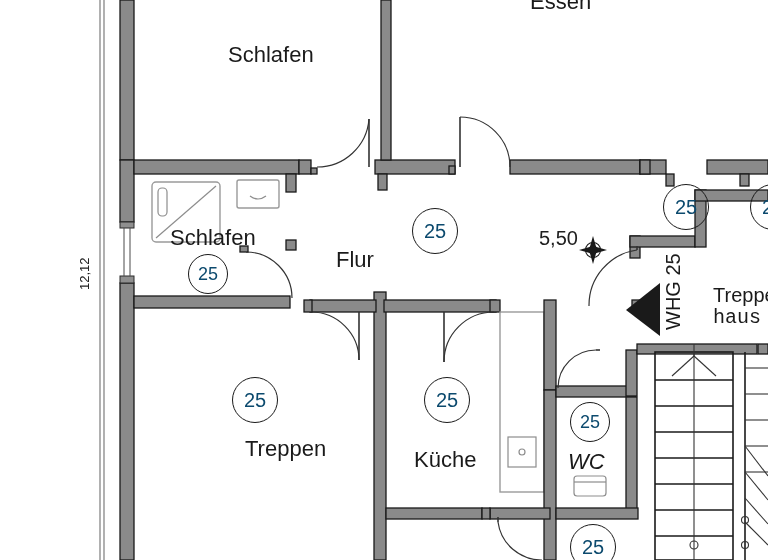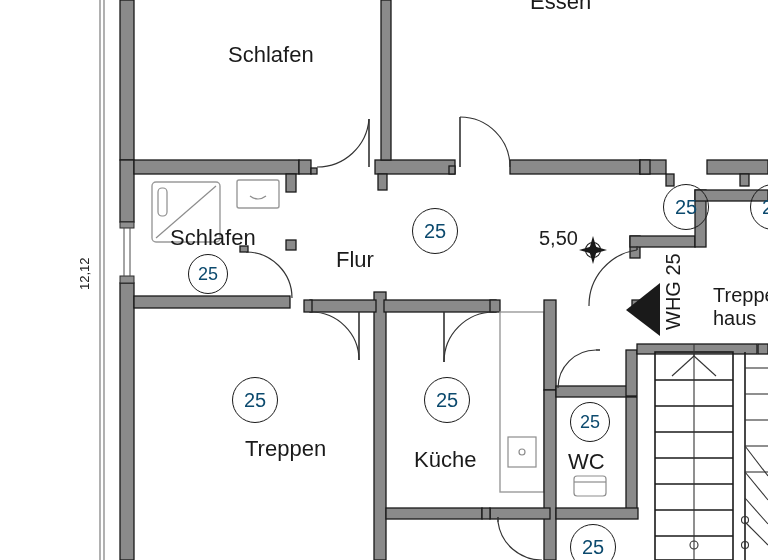--- a/index.html
+++ b/index.html
@@ -283,25 +283,25 @@
   <div class="roomlabel lbl-big" style="left:530px; top:-9px;">Essen</div>
 
   <div class="roomlabel lbl-big" style="left:170px; top:227px;">Schlafen</div>
 
   <div class="roomlabel lbl-big" style="left:336px; top:242px;margin-top:7px;">Flur</div>
 
   <div class="roomlabel lbl-big" style="left:245px; top:438px;">Treppen</div>
 
   <div class="roomlabel lbl-big" style="left:414px; top:438px;margin-top:11px;">Küche</div>
 
-  <div class="roomlabel lbl-big" style="left:568px; top:451px;">WC</div>
+  <div class="roomlabel lbl-big" style="left:568px; top:451px;font-style:italic;">WC</div>
 
   <div class="roomlabel lbl-med" style="left:713px; top:285px;">Treppen</div>
 
-  <div class="roomlabel lbl-med" style="left:713px; top:308px;">haus</div>
+  <div class="roomlabel lbl-med" style="left:713px; top:308px;font-family:Liberation Mono, monospace;">haus</div>
 
   <div class="roomlabel lbl-med rotated-cw" style="left:663px; top:330px;">WHG 25</div>
 
   <div class="roomlabel lbl-dim rotated-cw" style="left:78px; top:290px; font-size:13px;">12,12</div>
 
   <div class="roomlabel lbl-dim" style="left:539px; top:228px; font-size:20px;">5,50</div>
 
   <div class="circnum" style="left:412px; top:208px;">25</div>
 
   <div class="circnum sm" style="left:188px; top:254px;">25</div>

